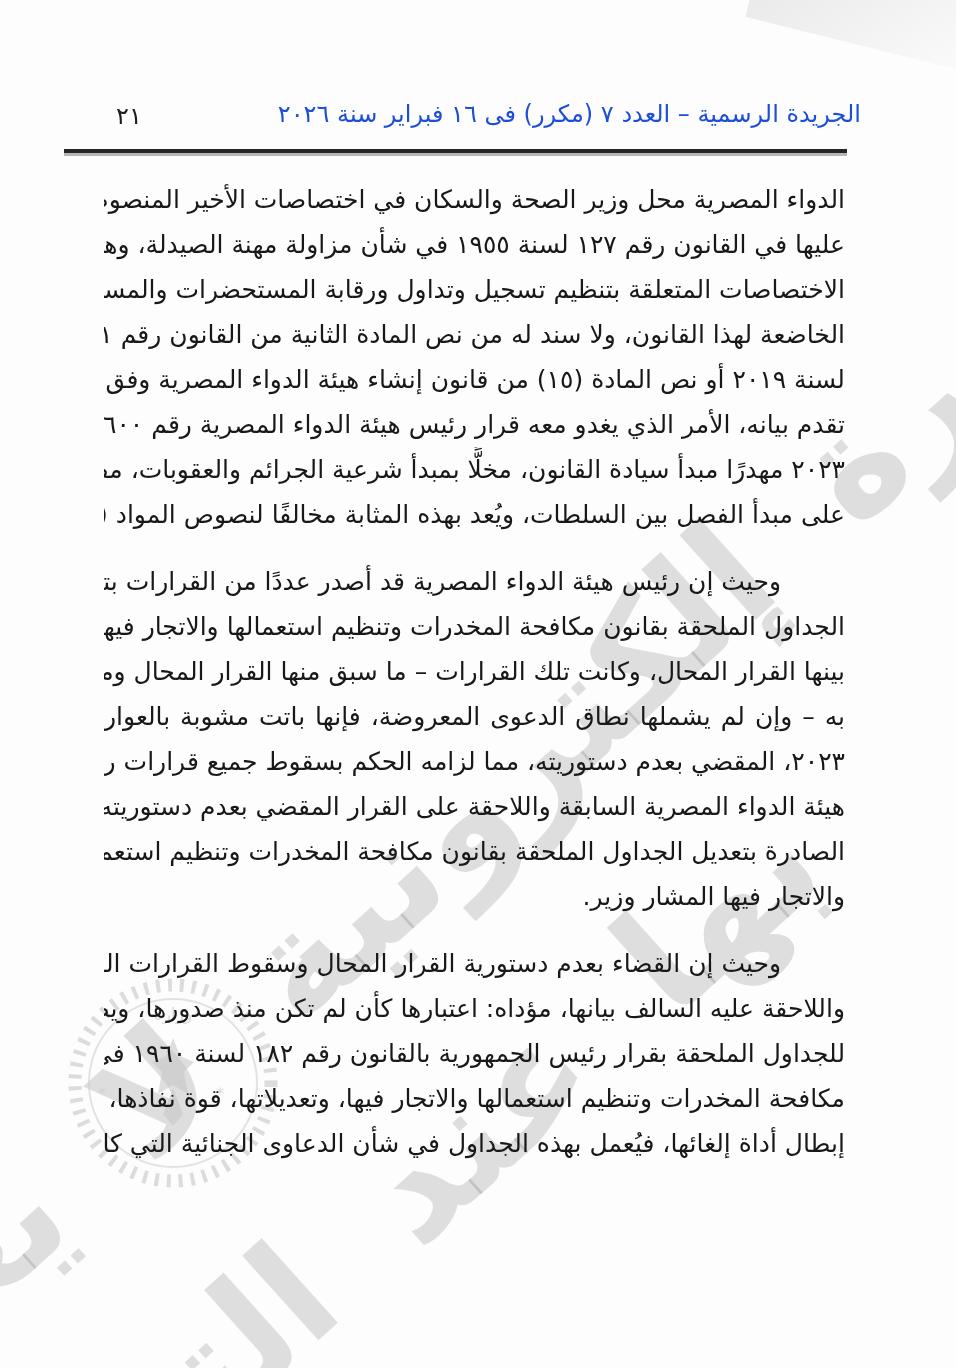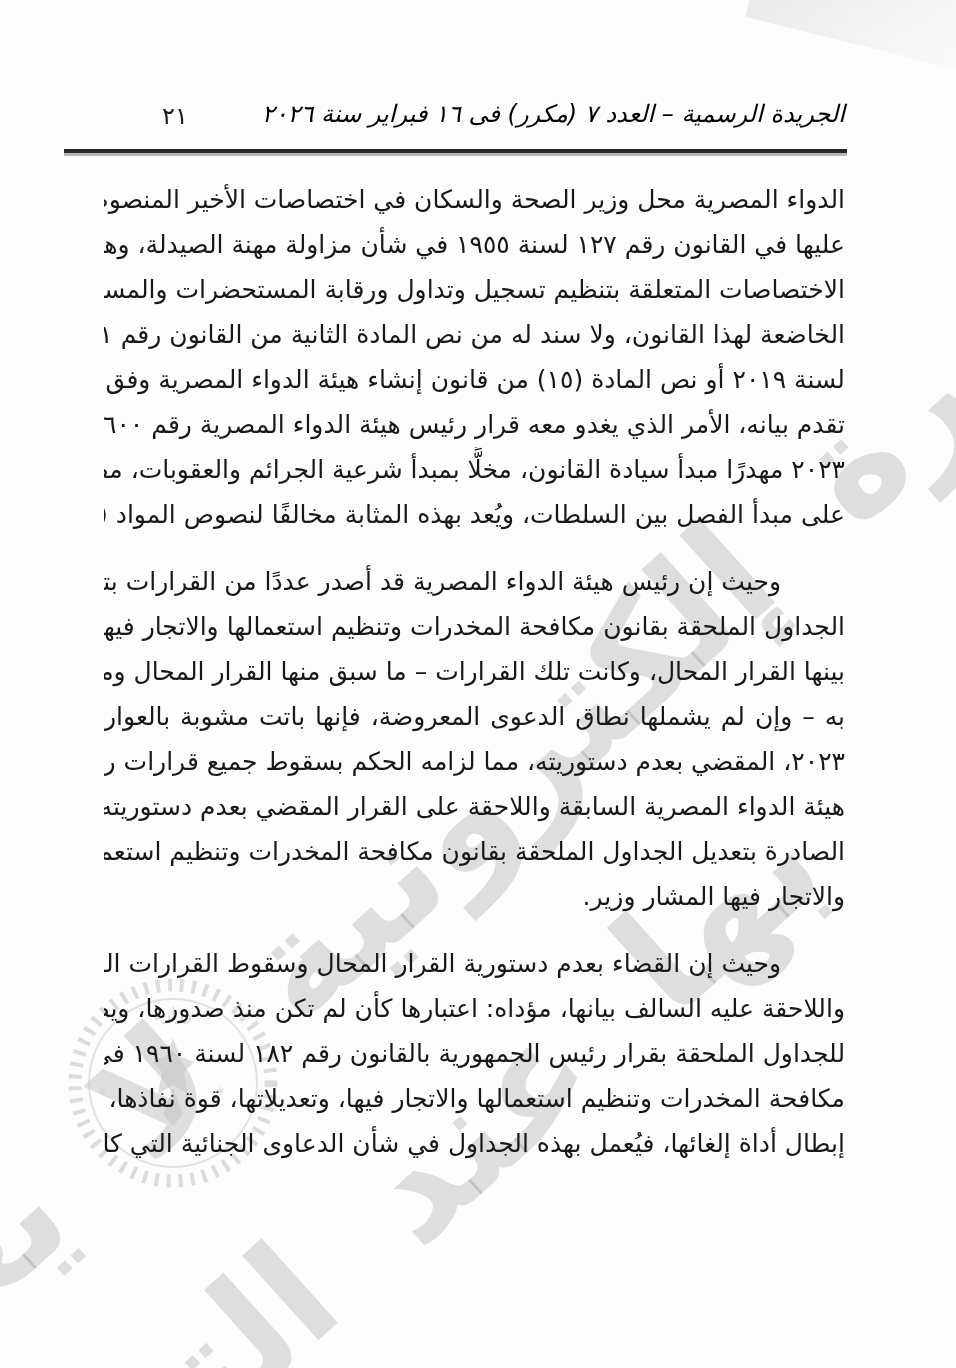--- a/index.html
+++ b/index.html
@@ -29,26 +29,26 @@
   .corner-shade{
     position:absolute;right:-60px;top:-70px;width:260px;height:120px;
     background:linear-gradient(135deg,rgba(0,0,0,0.10),rgba(0,0,0,0));
     transform:rotate(14deg);
   }
   
   .seal{position:absolute;left:66px;top:976px;z-index:1;opacity:.55;pointer-events:none;}
   
   .page-number{
     position:absolute;top:102px;left:116px;z-index:2;
-    font-size:24px;color:#1d1d1d;direction:rtl;margin-left:46px;
+    font-size:24px;color:#1d1d1d;direction:rtl;
   }
   .header-title{
-    position:absolute;top:100px;right:111px;z-index:2;
-    font-size:24px;color:#000000;letter-spacing:1.5px;
-    white-space:nowrap;direction:rtl;font-style:italic;
+    position:absolute;top:100px;right:95px;z-index:2;
+    font-size:24px;color:#1d4ed8;letter-spacing:1.5px;
+    white-space:nowrap;direction:rtl;
   }
   .rule{
     position:absolute;top:149px;left:64px;right:109px;z-index:2;
     height:0;border-top:4px solid #262626;
     box-shadow:0 3px 0 rgba(0,0,0,0.28);
   }
   
   .body-text{
     position:absolute;top:177px;right:111px;width:741px;z-index:2;
     color:#181818;font-size:25px;direction:rtl;

